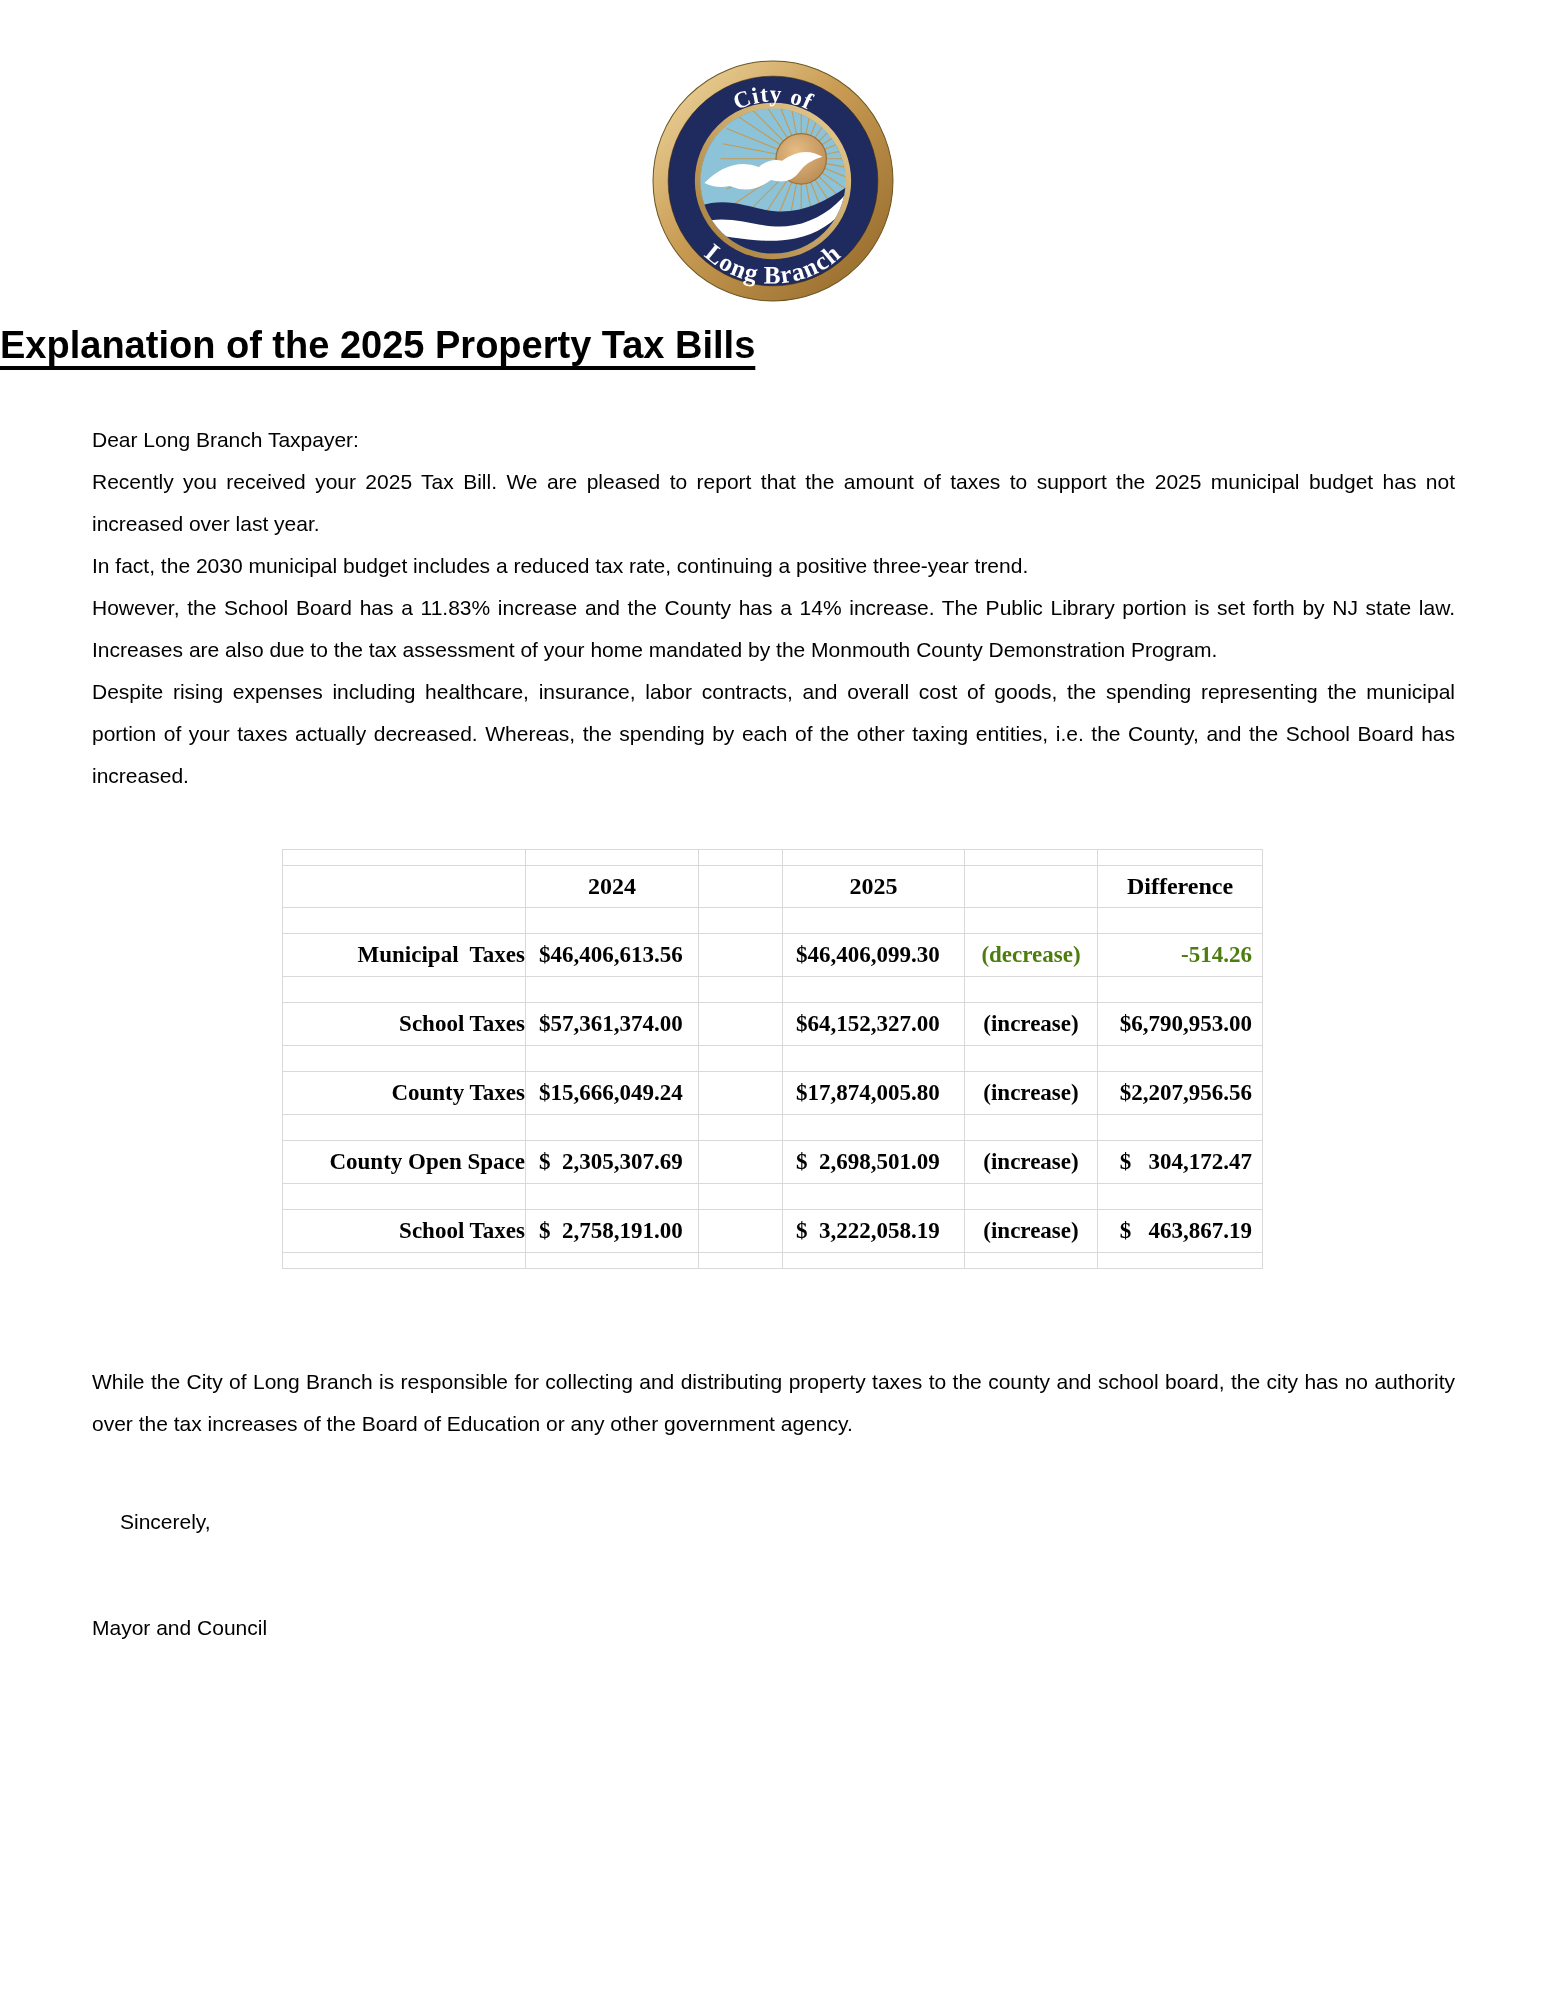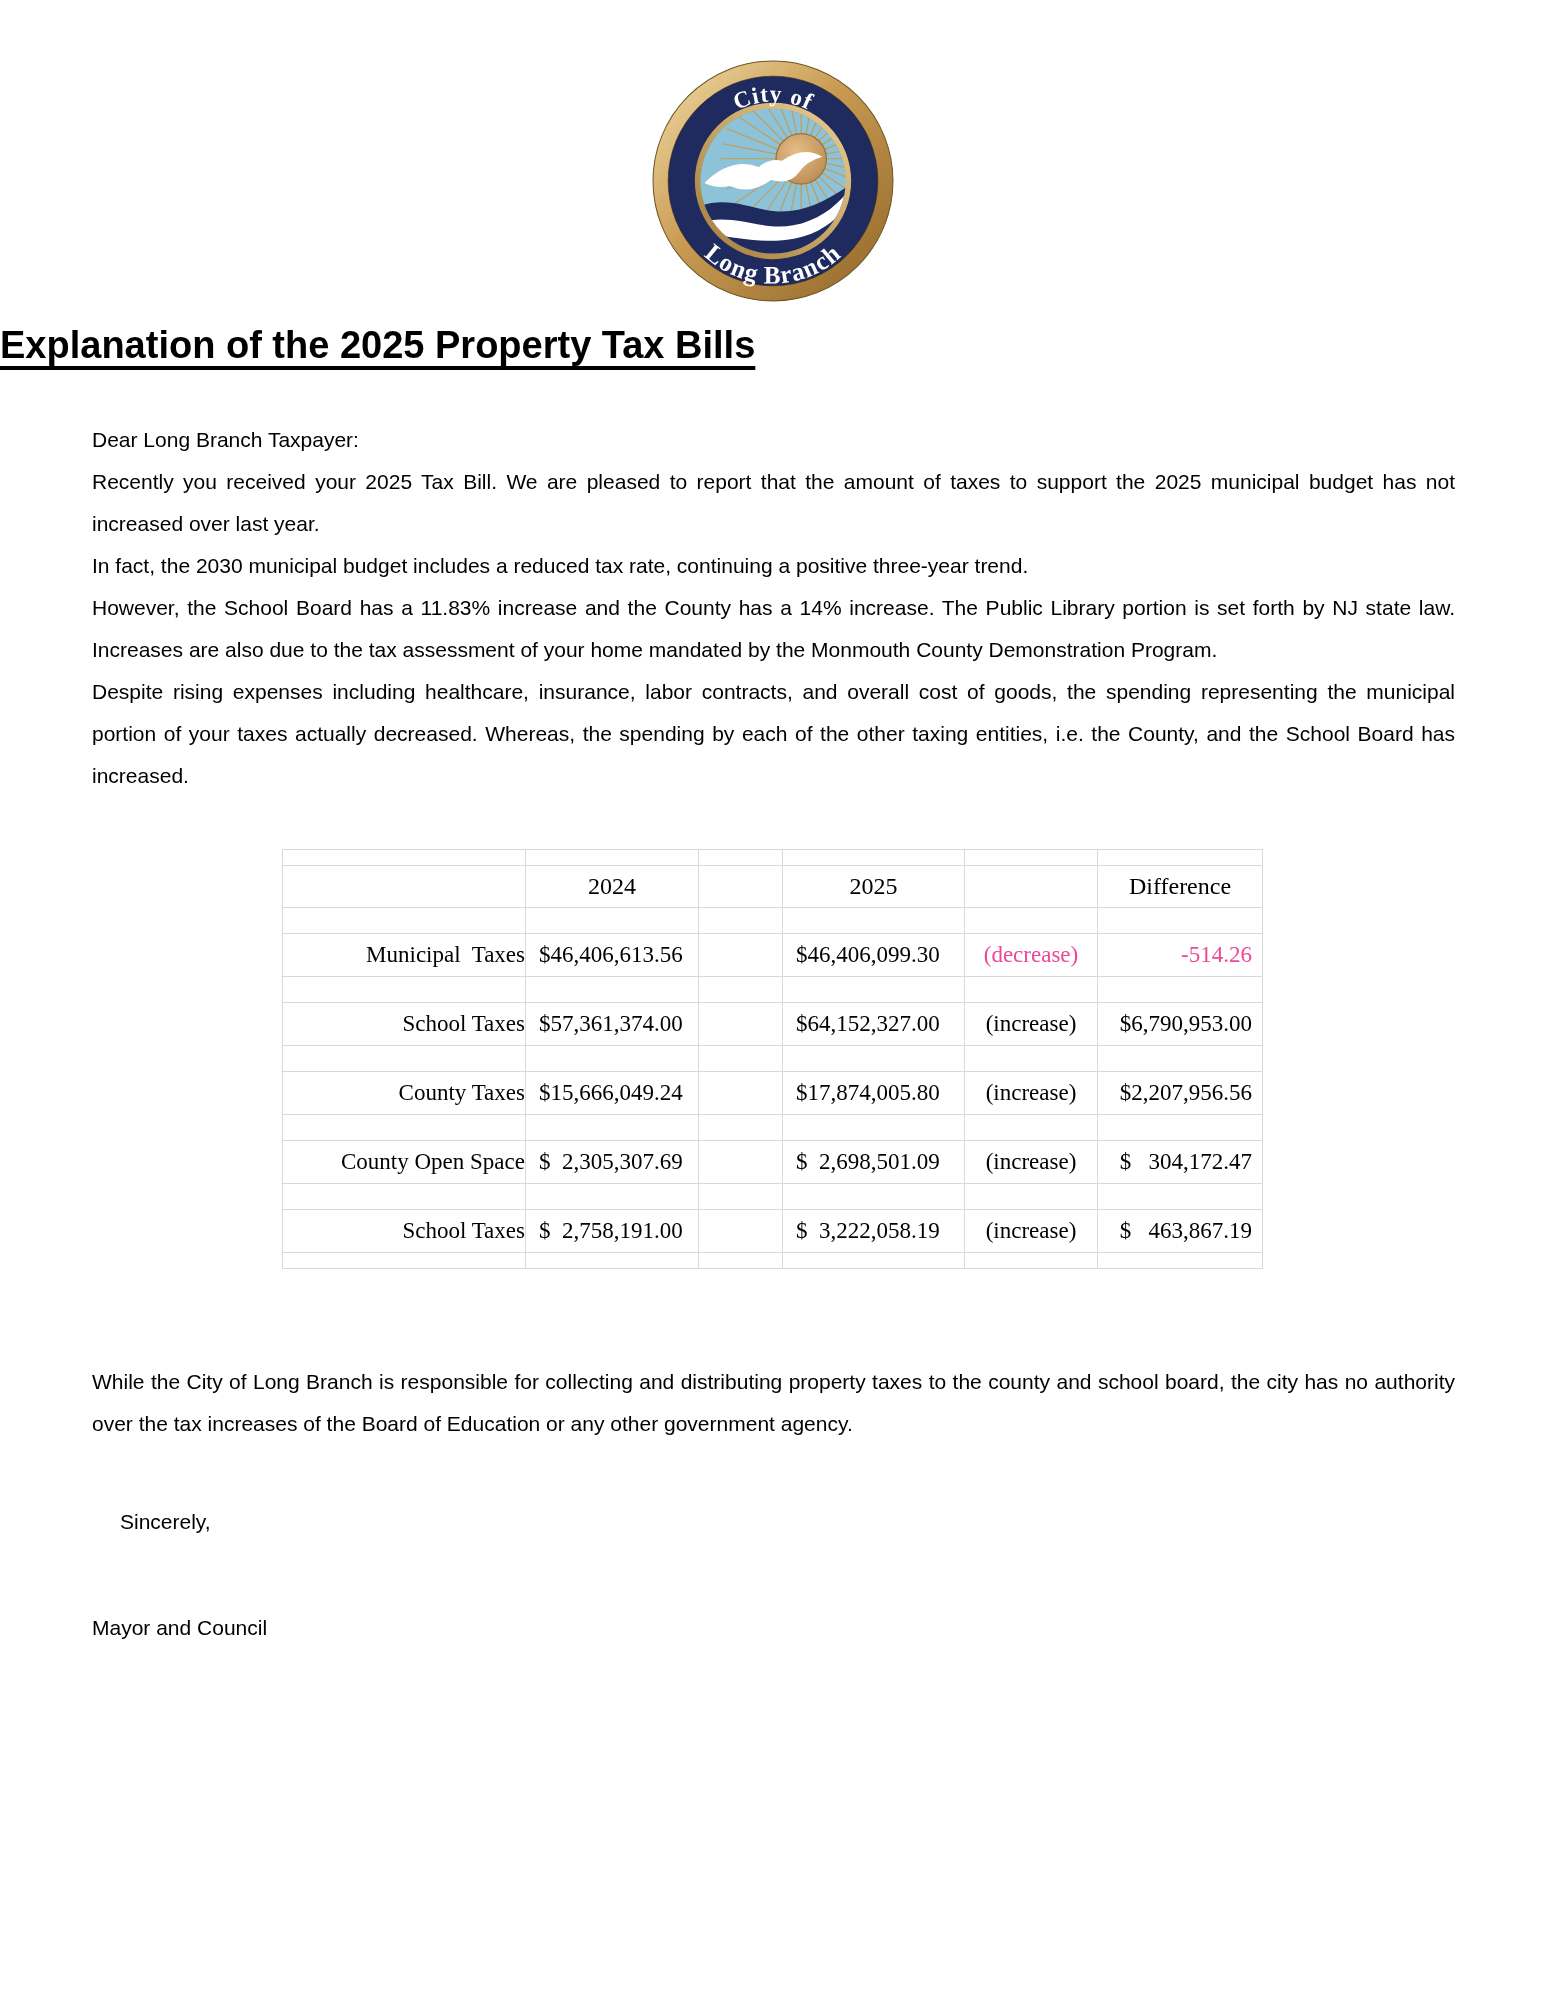--- a/index.html
+++ b/index.html
@@ -55,39 +55,39 @@
   .tax-table-wrap {
     margin-top: 52px;
     display: flex;
     justify-content: center;
   }
   table.tax-table {
     border-collapse: collapse;
     table-layout: fixed;
     width: 980px;
     font-family: "Liberation Serif", serif;
-    font-weight: normal;
+    font-weight: bold;
     font-size: 23px;
     color: #000000;
   }
   table.tax-table td {
     border: 1px solid #d9d9d9;
     vertical-align: middle;
     white-space: pre-wrap;
     overflow: hidden;
   }
   tr.thin td  { height: 16px; }
   tr.head td  { height: 42px; text-align: center; font-size: 24px; }
   tr.gap td   { height: 26px; }
   tr.data td  { height: 43px; }
   td.lbl  { text-align: right;  padding-left: 10px; }
   td.amt  { text-align: left;  padding-left: 13px; }
   td.ind  { text-align: center; }
   td.diff { text-align: right; padding-right: 10px; }
-  .red { color: #ec4899; }
+  .red { color: #4d7c0f; }
 </style>
 </head>
 <body>
 
 <div class="page">
 
   <div class="logo-wrap">
     <svg viewBox="0 0 240 240">
       <defs>
         <linearGradient id="goldGrad" x1="0" y1="0" x2="1" y2="1">

